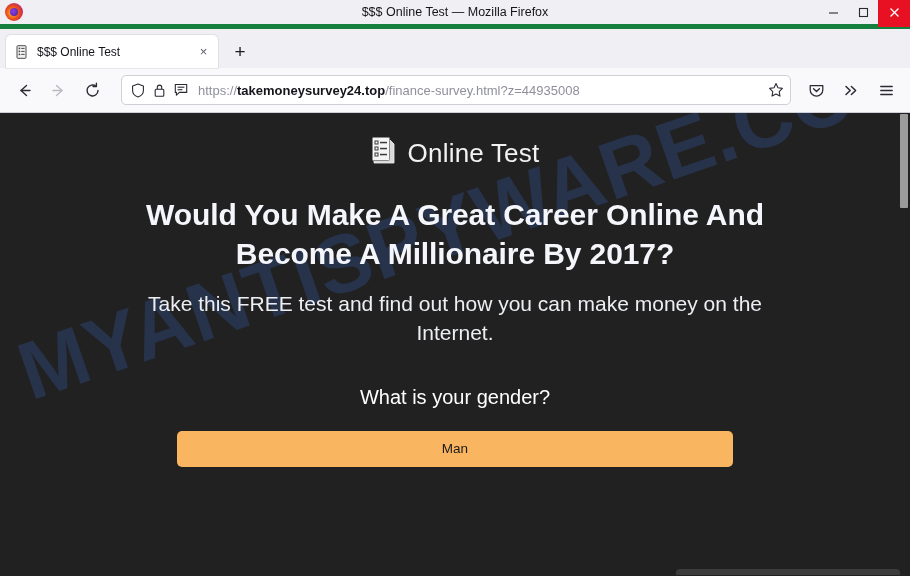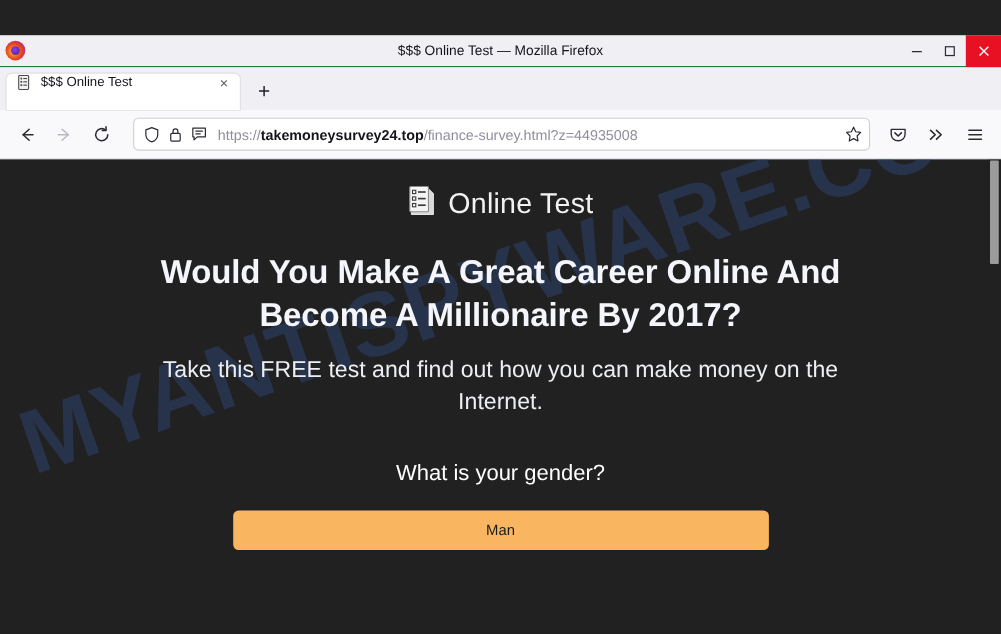--- a/index.html
+++ b/index.html
@@ -17,24 +17,23 @@
     width: 910px;
     height: 576px;
     overflow: hidden;
   }
 
   
   .titlebar {
     position: relative;
     height: 29px;
     background: #f0f0f4;
-    border-bottom: 1px solid #15803d;
-    display: flex;
-    align-items: center;
-    margin-top: 32px;
+    border-bottom: 5px solid #15803d;
+    display: flex;
+    align-items: center;
   }
   .ff-logo {
     width: 18px; height: 18px;
     margin-left: 5px;
     border-radius: 50%;
     background:
       radial-gradient(circle at 42% 55%, #ffbd4f 0%, #ff9f2e 17%, #f36c1f 32%, #e4471d 50%, #c32b6d 72%, #9059ff 100%);
     position: relative;
     flex: 0 0 auto;
   }
@@ -77,21 +76,21 @@
     align-items: flex-end;
     padding: 0 0 0 6px;
     position: relative;
   }
   .tab {
     width: 212px;
     height: 33px;
     background: #ffffff;
     border-radius: 5px 5px 0 0;
     display: flex;
-    align-items: flex-start;
+    align-items: center;
     padding: 0 6px 0 9px;
     box-shadow: 0 0 0 1px rgba(0,0,0,0.07);
   }
   .tab-favicon {
     width: 15px; height: 15px;
     flex: 0 0 auto;
     margin-right: 7px;
     display: flex; align-items: center; justify-content: center;
   }
   .tab-title {
@@ -229,21 +228,21 @@
     color: #eceef2;
   }
   .question {
     margin-top: 38px;
     font-size: 20px;
     font-weight: 400;
     color: #ffffff;
   }
   .answers {
     margin: 22px auto 0;
-    width: 487px;
+    width: 556px;
     display: flex;
     gap: 18px;
   }
   .answer-btn {
     flex: 1 1 0;
     height: 36px;
     background: #f9b55f;
     border: none;
     border-radius: 5px;
     color: #1b1b1b;

